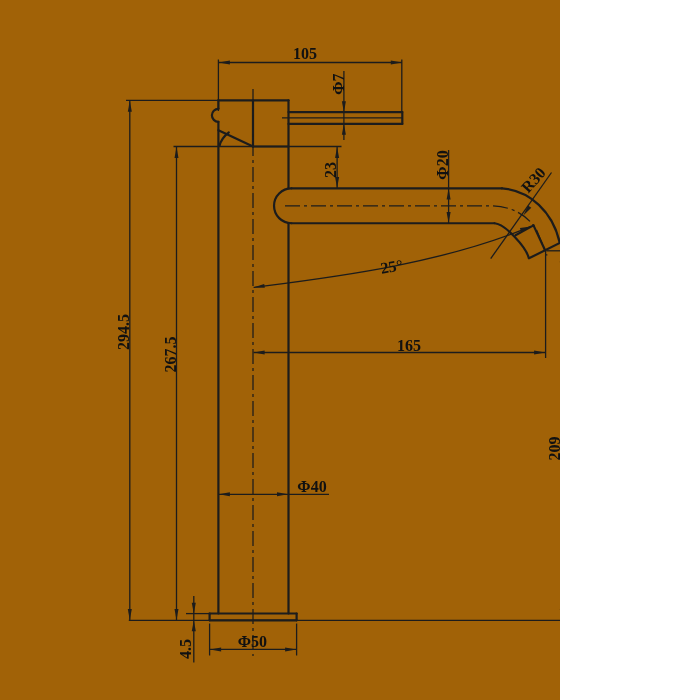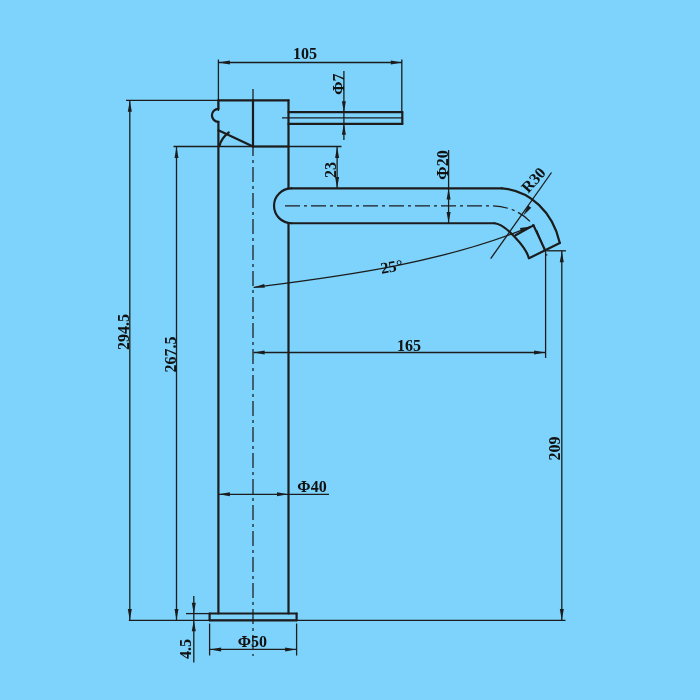--- a/index.html
+++ b/index.html
@@ -1,16 +1,16 @@
 <!DOCTYPE html>
 <html><head>
 <meta charset="utf-8">
 <style>
   html,body { margin:0; padding:0; width:700px; height:700px; background:#ffffff; }
-  .canvas { position:relative; width:700px; height:700px; background:#7dd3fc; overflow:hidden; }
+  .canvas { position:relative; width:560px; height:700px; background:#a16207; overflow:hidden; }
   svg { display:block; }
   .thick  { stroke:#1c1c1c; stroke-width:2.2; fill:none; stroke-linecap:round; }
   .thin   { stroke:#1c1c1c; stroke-width:1.3; fill:none; stroke-linecap:butt; }
   .cline  { stroke:#1c1c1c; stroke-width:1.25; fill:none; stroke-dasharray:15 4 3 4; }
   .arrows path { fill:#1c1c1c; stroke:none; }
   text { font-family:"Liberation Serif", serif; font-size:16px; font-weight:bold; fill:#111111;
           text-anchor:middle; }
 </style>
 </head>
 <body>

